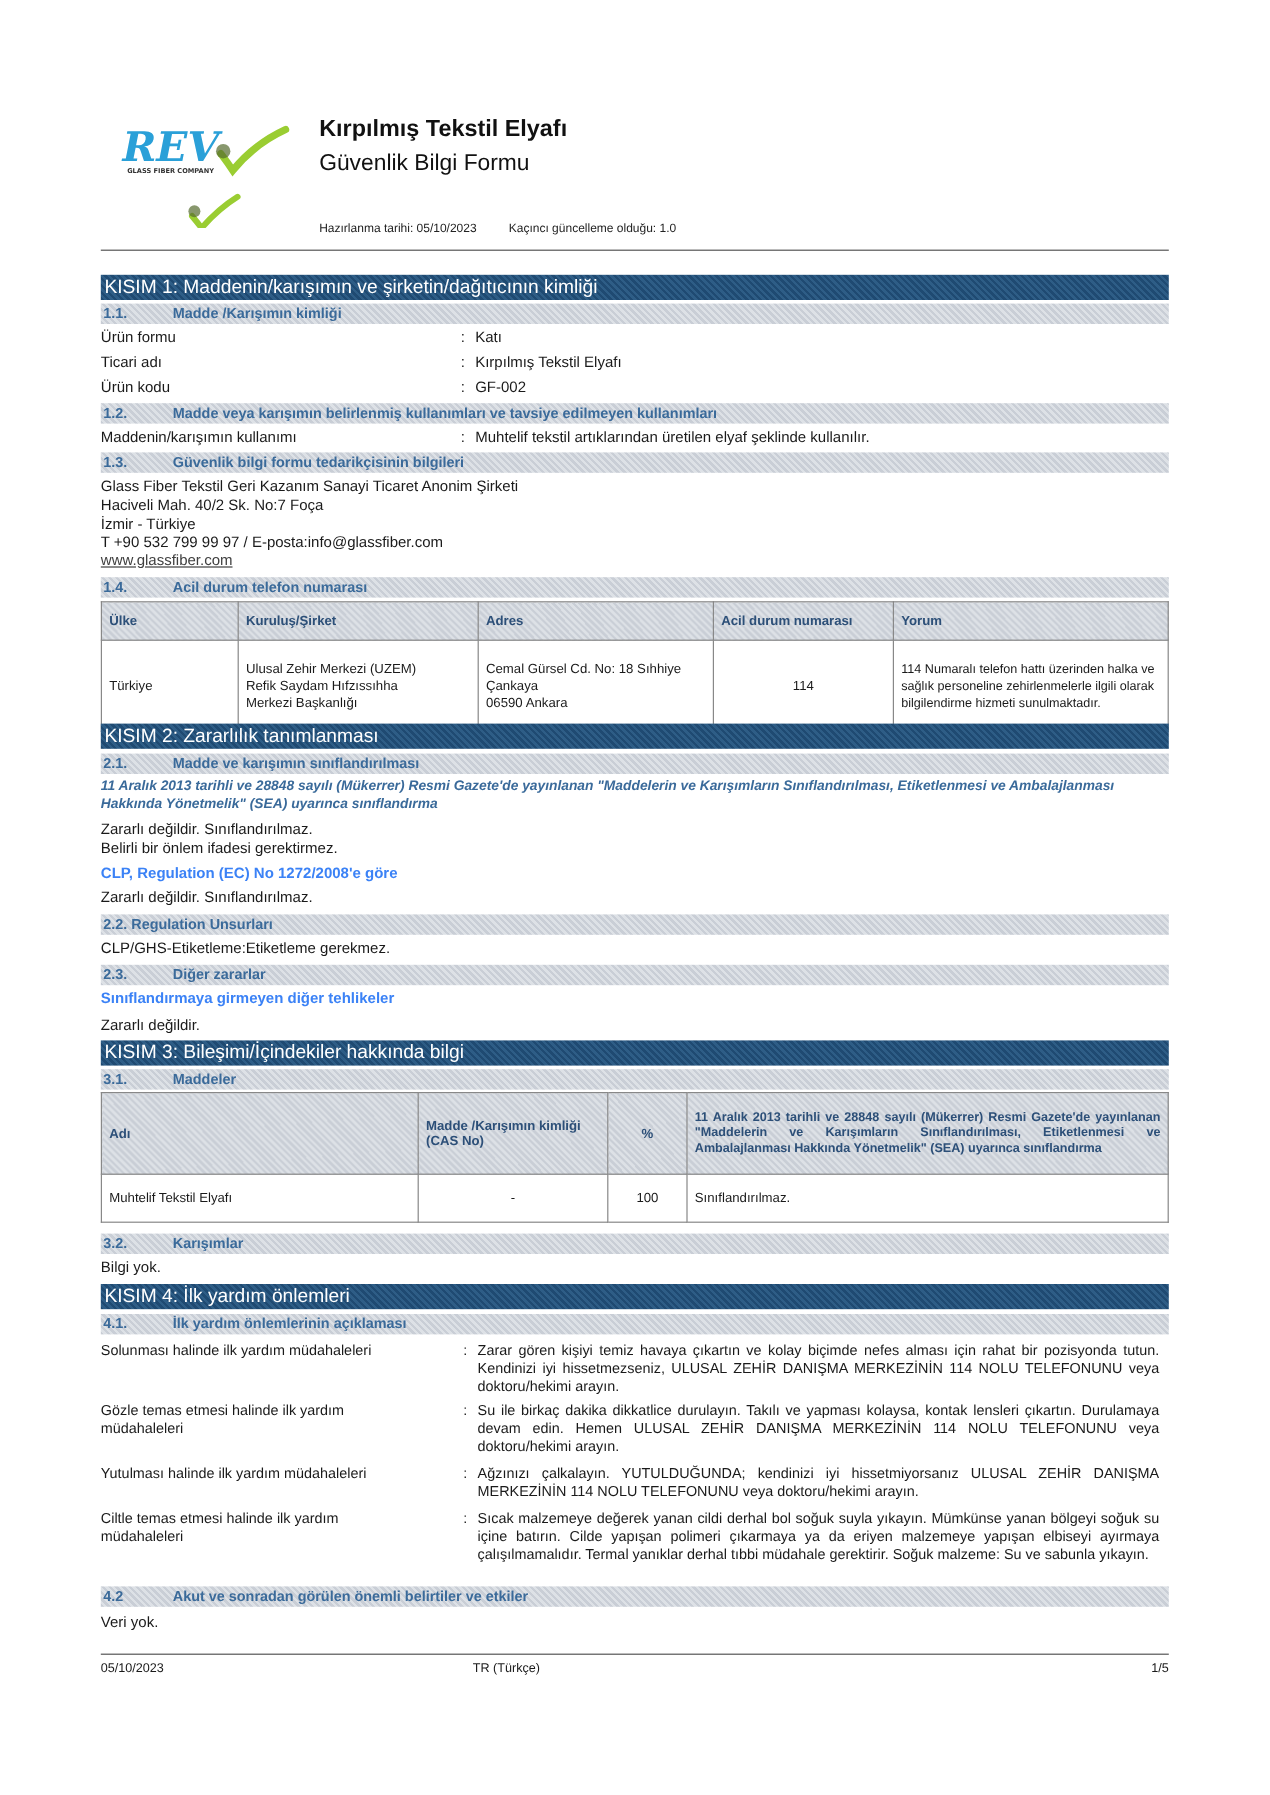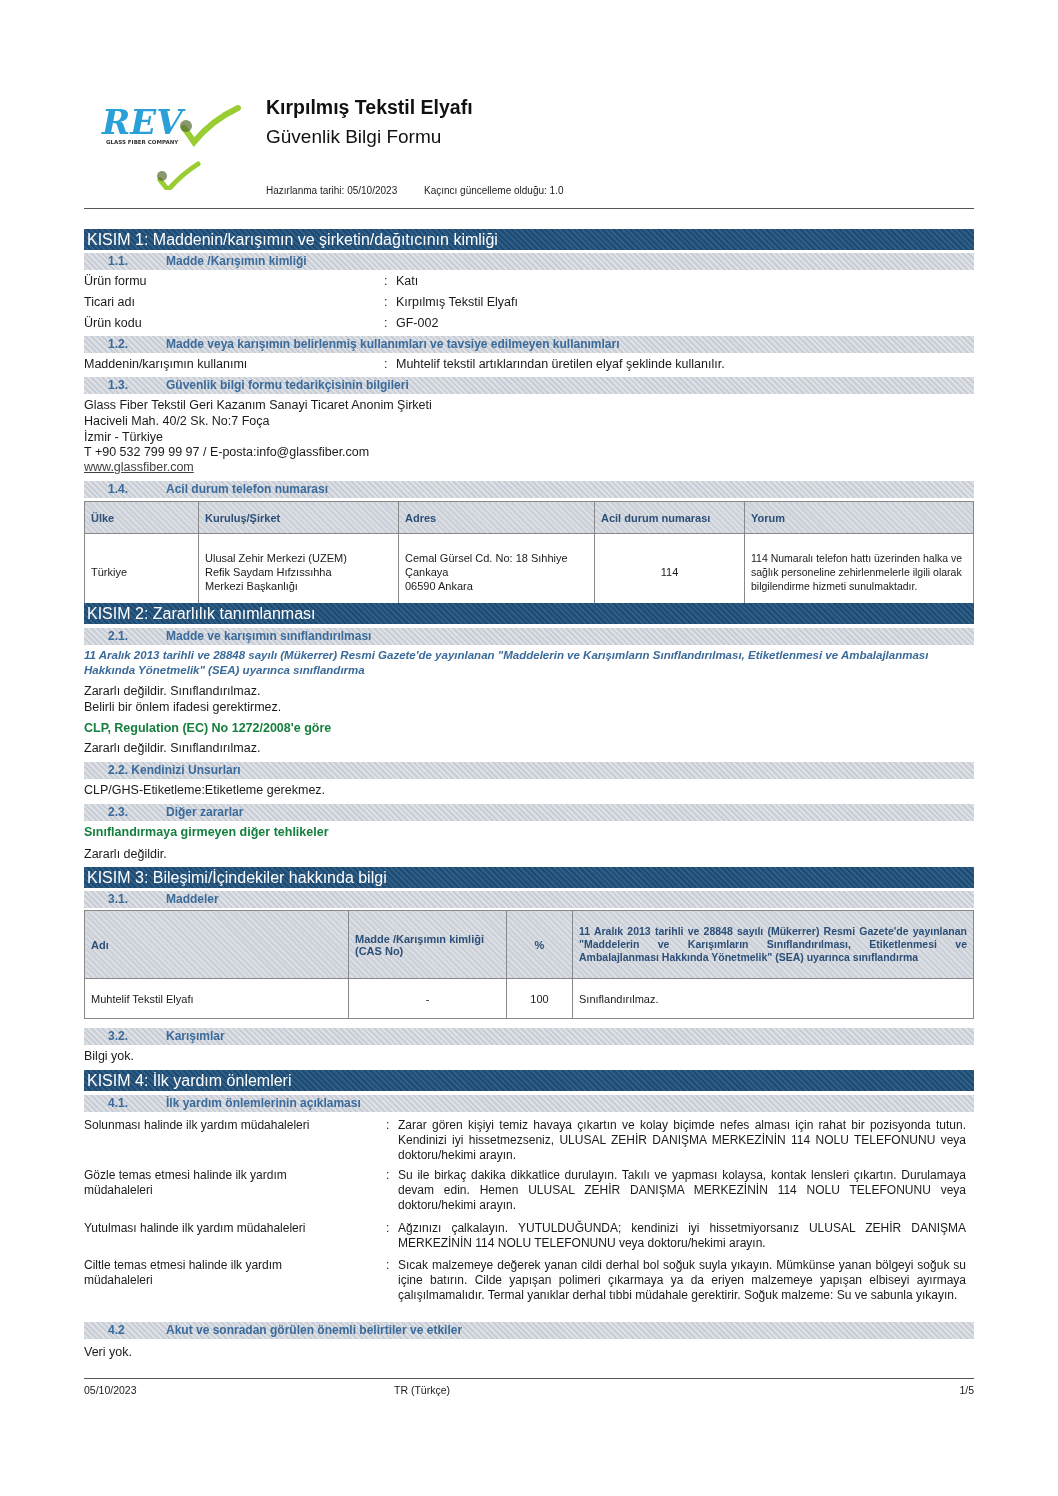--- a/index.html
+++ b/index.html
@@ -15,27 +15,27 @@
   .hdr-reg { position: absolute; left: 182px; top: 62px; width: 700px; font-size: 10px; line-height: 12px; color: #222; }
   .hdr-dates { position: absolute; left: 182px; top: 93px; font-size: 10px; color: #222; }
   .hdr-dates span { margin-right: 24px; }
   .hdr-line { position: absolute; top: 116px; left: 0; width: 890px; border-top: 1px solid #555; }
 
   
   .sec { position: absolute; left: 0; width: 890px; height: 21px; color: #fff; font-size: 16px; line-height: 21px; padding-left: 3px;
          background: repeating-linear-gradient(45deg, #1f4a72 0 2px, #2e5d86 2px 4px); }
   .sub { position: absolute; left: 0; width: 890px; height: 17px; font-size: 12px; line-height: 17px; color: #3a6a9a; font-weight: bold;
          background: repeating-linear-gradient(45deg, #c9ced6 0 2px, #dde1e6 2px 4px); }
-  .sub .num { display: inline-block; width: 60px; padding-left: 2px; margin-left: 22px; }
+  .sub .num { display: inline-block; width: 60px; padding-left: 2px; }
   .txt { position: absolute; left: 0; font-size: 12.5px; color: #1a1a1a; white-space: nowrap; }
   .lbl { position: absolute; left: 0; font-size: 12.5px; }
   .colon { position: absolute; left: 300px; font-size: 12.5px; }
   .val { position: absolute; left: 312px; font-size: 12.5px; }
   .blue-it { position: absolute; left: 0; width: 890px; font-size: 11.5px; font-weight: bold; font-style: italic; color: #3a6a9a; line-height: 15px; }
-  .blue { position: absolute; left: 0; font-size: 12.5px; font-weight: bold; color: #15803d; }
+  .blue { position: absolute; left: 0; font-size: 12.5px; font-weight: bold; color: #3b82f6; }
   a.link { color: #404040; text-decoration: underline; }
 
   table { position: absolute; left: 0; width: 890px; border-collapse: collapse; font-size: 11px; }
   th, td { border: 1px solid #888; padding: 2px 6px; vertical-align: middle; }
   th { text-align: left; font-weight: bold; color: #2c4f78; background: repeating-linear-gradient(45deg, #c9ced6 0 2px, #dde1e6 2px 4px); }
 
   .fa-row { position: absolute; left: 0; width: 890px; font-size: 12px; }
   .fa-row .l { position: absolute; left: 0; width: 280px; line-height: 15px; }
   .fa-row .c { position: absolute; left: 302px; }
   .fa-row .r { position: absolute; left: 314px; width: 568px; line-height: 15px; text-align: justify; }
@@ -121,21 +121,21 @@
   </tbody>
     </table>
 
   <div class="sec" style="top:603px">KISIM 2: Zararlılık tanımlanması</div>
   <div class="sub" style="top:628px"><span class="num">2.1.</span><span>Madde ve karışımın sınıflandırılması</span></div>
   <div class="blue-it" style="top:648px">11 Aralık 2013 tarihli ve 28848 sayılı (Mükerrer) Resmi Gazete'de yayınlanan "Maddelerin ve Karışımların Sınıflandırılması, Etiketlenmesi ve Ambalajlanması Hakkında Yönetmelik" (SEA) uyarınca sınıflandırma</div>
   <div class="txt" style="top:684px">Zararlı değildir. Sınıflandırılmaz.</div>
   <div class="txt" style="top:700px">Belirli bir önlem ifadesi gerektirmez.</div>
   <div class="blue" style="top:721px">CLP, Regulation (EC) No 1272/2008'e göre</div>
   <div class="txt" style="top:741px">Zararlı değildir. Sınıflandırılmaz.</div>
-  <div class="sub" style="top:762px"><span class="num" style="width:auto">2.2.</span> <span>Kendinizi Unsurları</span></div>
+  <div class="sub" style="top:762px"><span class="num" style="width:auto">2.2.</span> <span>Regulation Unsurları</span></div>
   <div class="txt" style="top:783px">CLP/GHS-Etiketleme:Etiketleme gerekmez.</div>
   <div class="sub" style="top:804px"><span class="num">2.3.</span><span>Diğer zararlar</span></div>
   <div class="blue" style="top:825px">Sınıflandırmaya girmeyen diğer tehlikeler</div>
   <div class="txt" style="top:847px">Zararlı değildir.</div>
 
   <div class="sec" style="top:867px">KISIM 3: Bileşimi/İçindekiler hakkında bilgi</div>
   <div class="sub" style="top:891px"><span class="num">3.1.</span><span>Maddeler</span></div>
 
   <table style="top:910px">
     <tbody>

